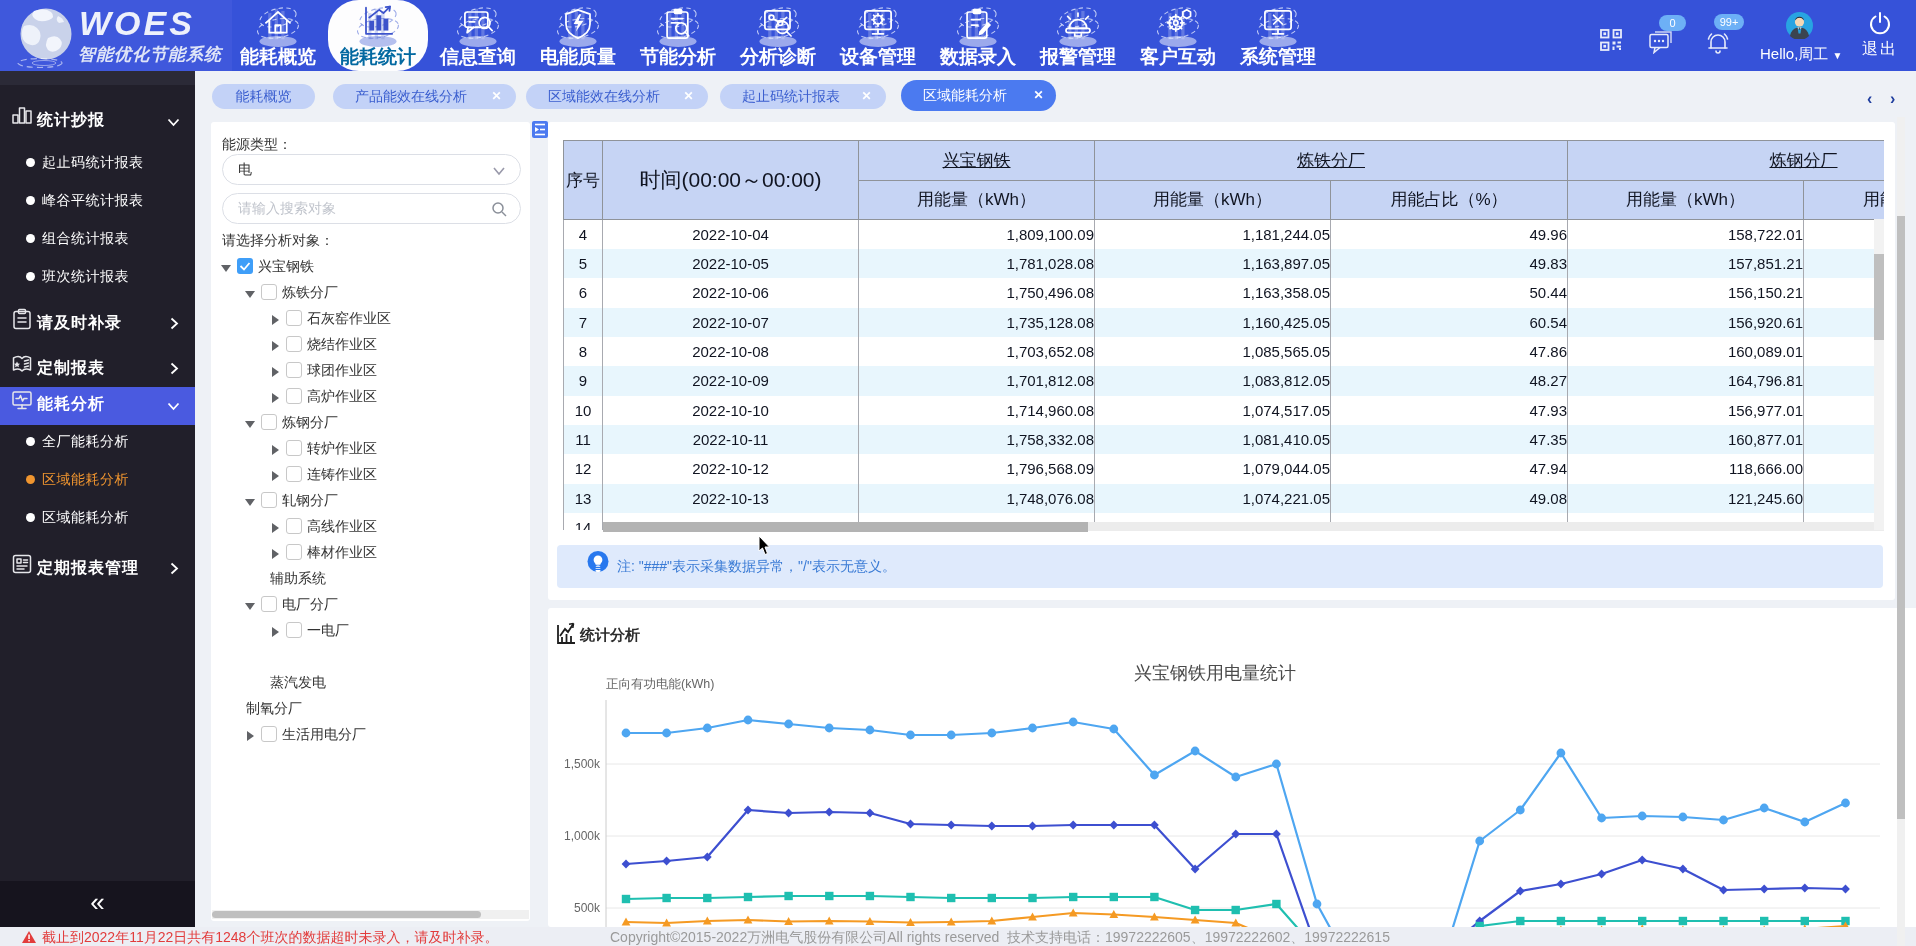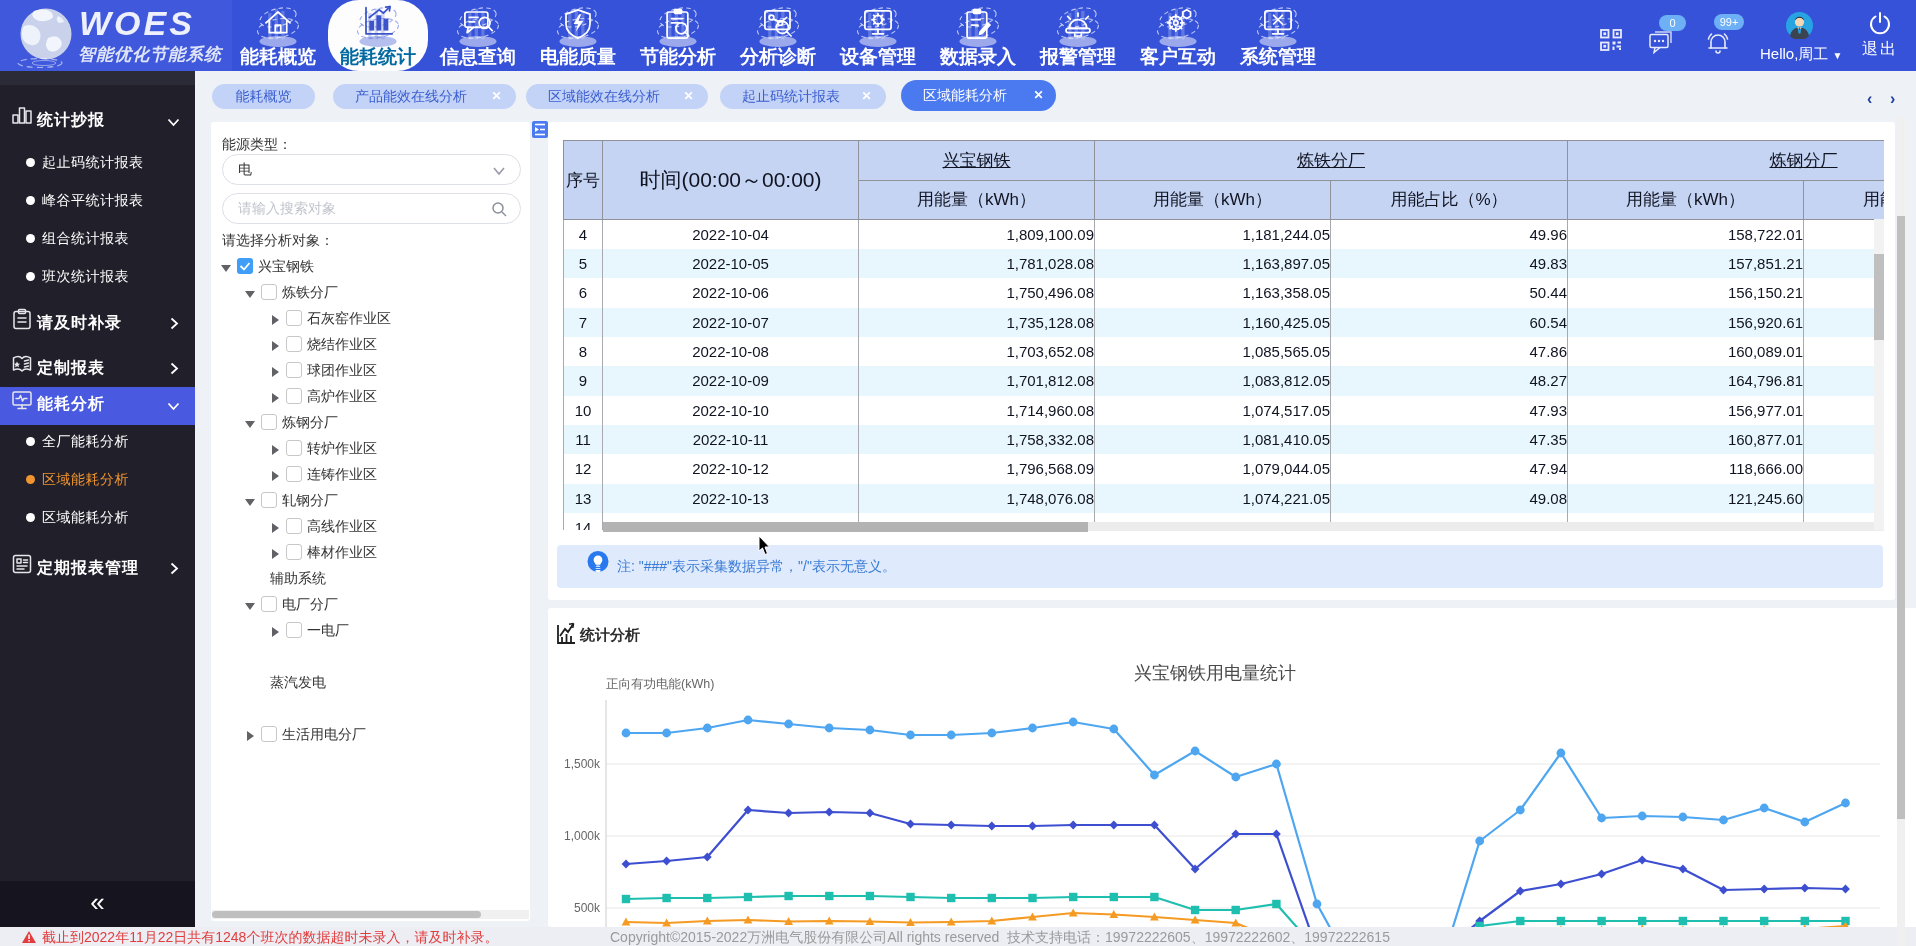--- a/index.html
+++ b/index.html
@@ -532,20 +532,23 @@
     </div>
   <div class="trow" style="left:0;top:497px;width:319px">
       <svg class="tar" style="left:58px" width="12" height="12" viewBox="0 0 12 12">
         <path d="M3 1 V11 L10 6z" fill="#606266"></path>
       </svg>
       <span class="cb" style="left:75px"></span>
       <span class="tlab" style="left:96px">一电厂</span>
     </div>
   <div class="trow" style="left:0;top:549px;width:319px">
       <span class="tlab" style="left:59px">蒸汽发电</span>
+    </div>
+  <div class="trow" style="left:0;top:575px;width:319px">
+      <span class="tlab" style="left:35px">制氧分厂</span>
     </div>
   <div class="trow" style="left:0;top:601px;width:319px">
       <svg class="tar" style="left:33px" width="12" height="12" viewBox="0 0 12 12">
         <path d="M3 1 V11 L10 6z" fill="#606266"></path>
       </svg>
       <span class="cb" style="left:50px"></span>
       <span class="tlab" style="left:71px">生活用电分厂</span>
     </div>
   <div class="sbtrack" style="left:1px;top:788px;width:317px;height:9px"></div>
   <div class="sbthumb" style="left:1px;top:789px;width:269px;height:7px"></div>

